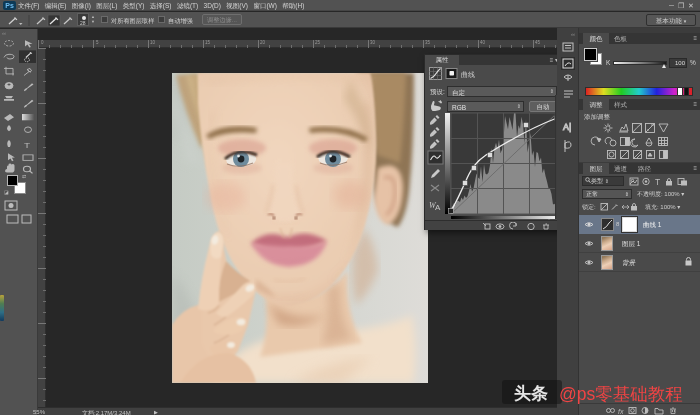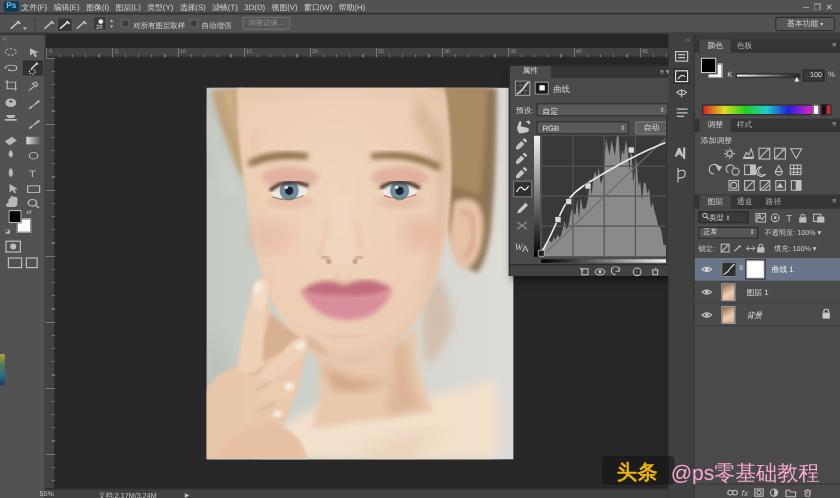--- a/index.html
+++ b/index.html
@@ -579,17 +579,17 @@
           <path d="M65 3 h6 M66 3 v4.5 h4 v-4.5 M67 2 h2 M67.5 4 v2 M69.5 4 v2" stroke-width="0.8"></path>
         </g>
       </svg>
         </div>
       </div>
     </div>
   </div>
 
   <div class="abs" style="left:502px;top:380px;width:198px;height:24px;">
     <div class="abs" style="left:0;top:0;width:60px;height:24px;background:rgba(15,15,15,0.5);border-radius:3px;"></div>
-    <span class="abs" style="left:12px;top:2px;font-size:17px;font-weight:bold;color:#eab308;">头条</span>
-    <span class="abs" style="left:57px;top:1.5px;font-size:17.5px;color:#f9a8d4;">@ps零基础教程</span>
+    <span class="abs" style="left:12px;top:2px;font-size:17px;font-weight:bold;color:#e5e5e5;">头条</span>
+    <span class="abs" style="left:57px;top:1.5px;font-size:17.5px;color:#ef4444;">@ps零基础教程</span>
   </div>
 
 </div>
 
 </body></html>

